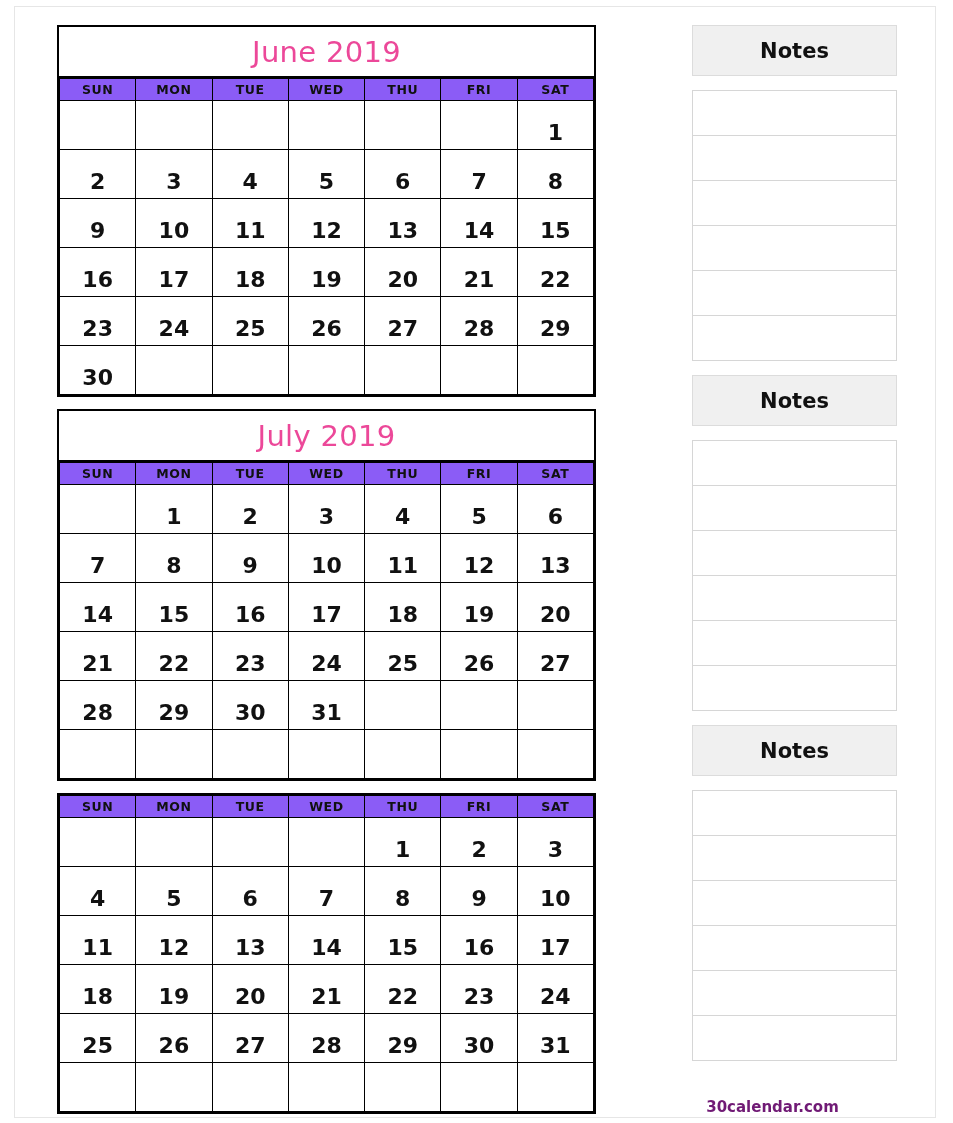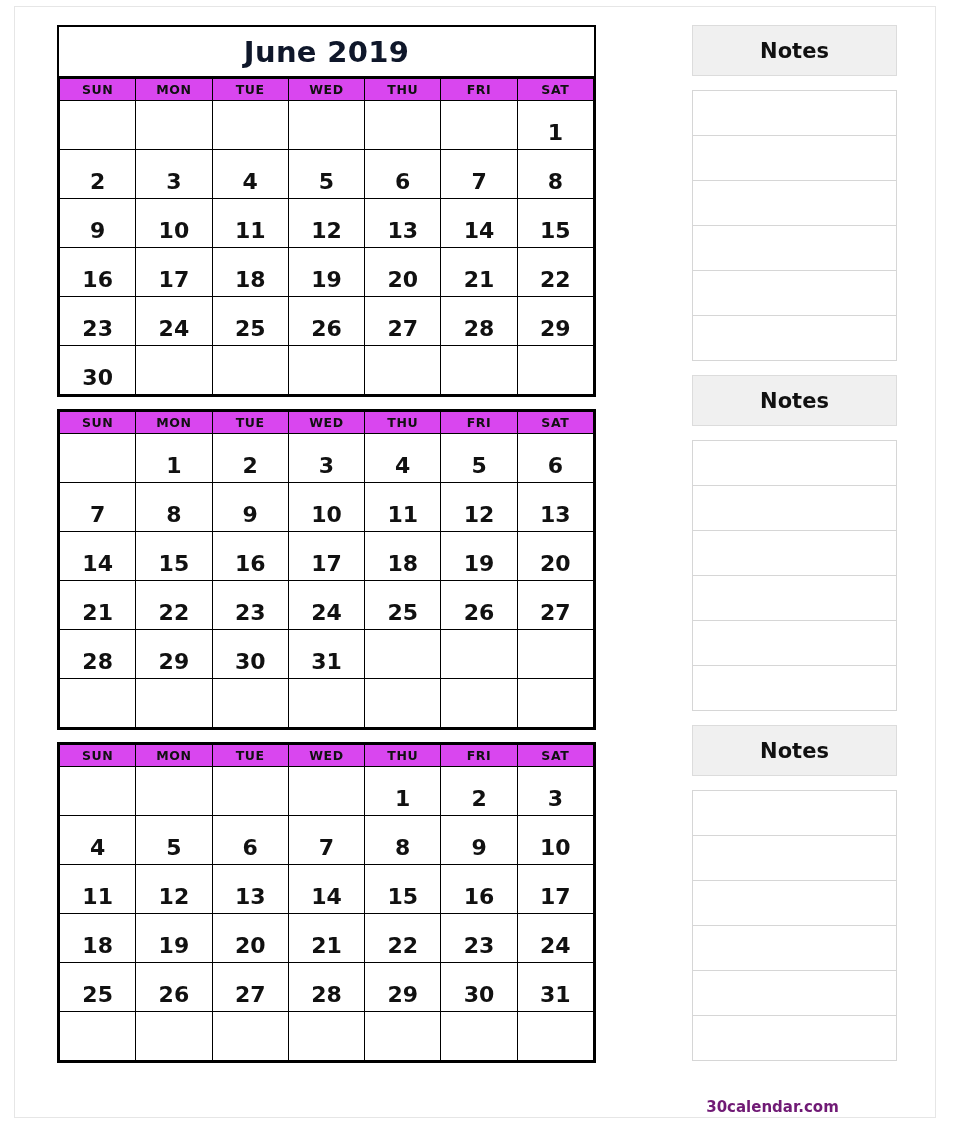--- a/index.html
+++ b/index.html
@@ -50,35 +50,35 @@
     background: #ffffff;
     margin-bottom: 12px;
   }
   .month-block:last-child { margin-bottom: 0; }
 
   .month-title {
     height: 51px;
     line-height: 51px;
     text-align: center;
     font-size: 29px;
-    font-weight: bold;
-    color: #0f172a;
+    font-weight: normal;
+    color: #ec4899;
     border-bottom: 2px solid #000000;
     letter-spacing: 0.3px;
     box-sizing: border-box;
   }
 
   table.cal {
     width: 100%;
     border-collapse: collapse;
     table-layout: fixed;
   }
   table.cal th {
     height: 21px;
-    background: #d946ef;
+    background: #8b5cf6;
     font-size: 12.5px;
     font-weight: bold;
     color: #111111;
     border: 1.5px solid #000000;
     letter-spacing: 0.6px;
     padding: 0;
     text-align: center;
   }
   table.cal td {
     height: 44px;
@@ -213,20 +213,21 @@
               <td class="empty"></td>
               <td class="empty"></td>
               <td class="empty"></td>
               <td class="empty"></td>
               <td class="empty"></td>
             </tr>
           </tbody>
         </table>
       </div>
       <div class="month-block">
+        <div class="month-title">July 2019</div>
         <table class="cal">
           <thead>
             <tr>
               <th>SUN</th>
               <th>MON</th>
               <th>TUE</th>
               <th>WED</th>
               <th>THU</th>
               <th>FRI</th>
               <th>SAT</th>

